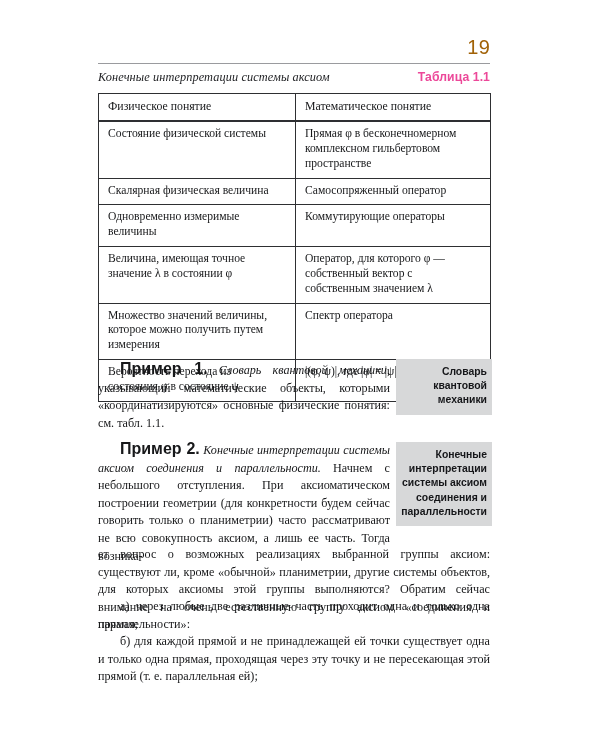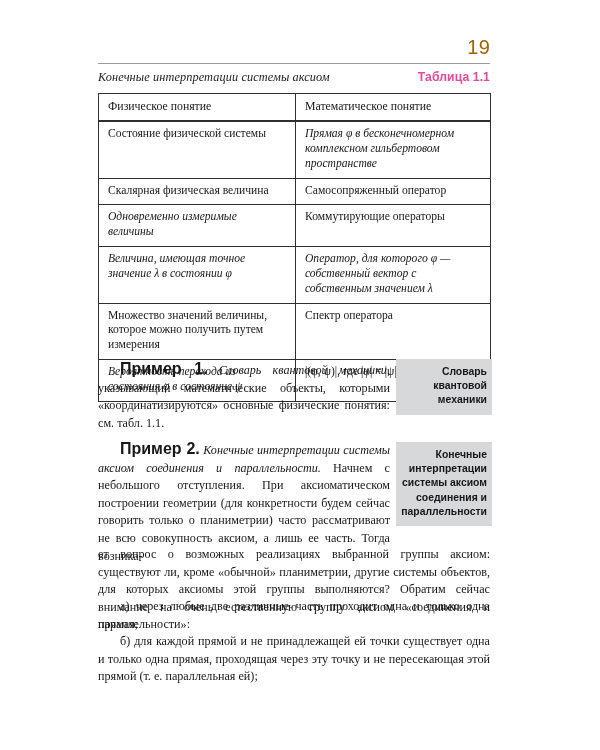--- a/index.html
+++ b/index.html
@@ -100,21 +100,21 @@
 
   thead th {
     text-align: center;
     padding-top: 6px;
     padding-bottom: 7px;
     font-size: 11.8px;
   }
   thead tr th { border-bottom: 1px solid #2e2f32; }
   tbody tr:first-child td { border-top: 2px solid #2e2f32; }
 
-  td.just { text-align: justify; text-justify: inter-word; font-style: italic; }
+  td.just { text-align: justify; text-justify: inter-word; }
 
   
   .body-col {
     position: absolute;
     left: 98px;
     width: 392px;
     font-size: 12.15px;
     line-height: 17.6px;
     text-align: justify;
     text-justify: inter-word;

